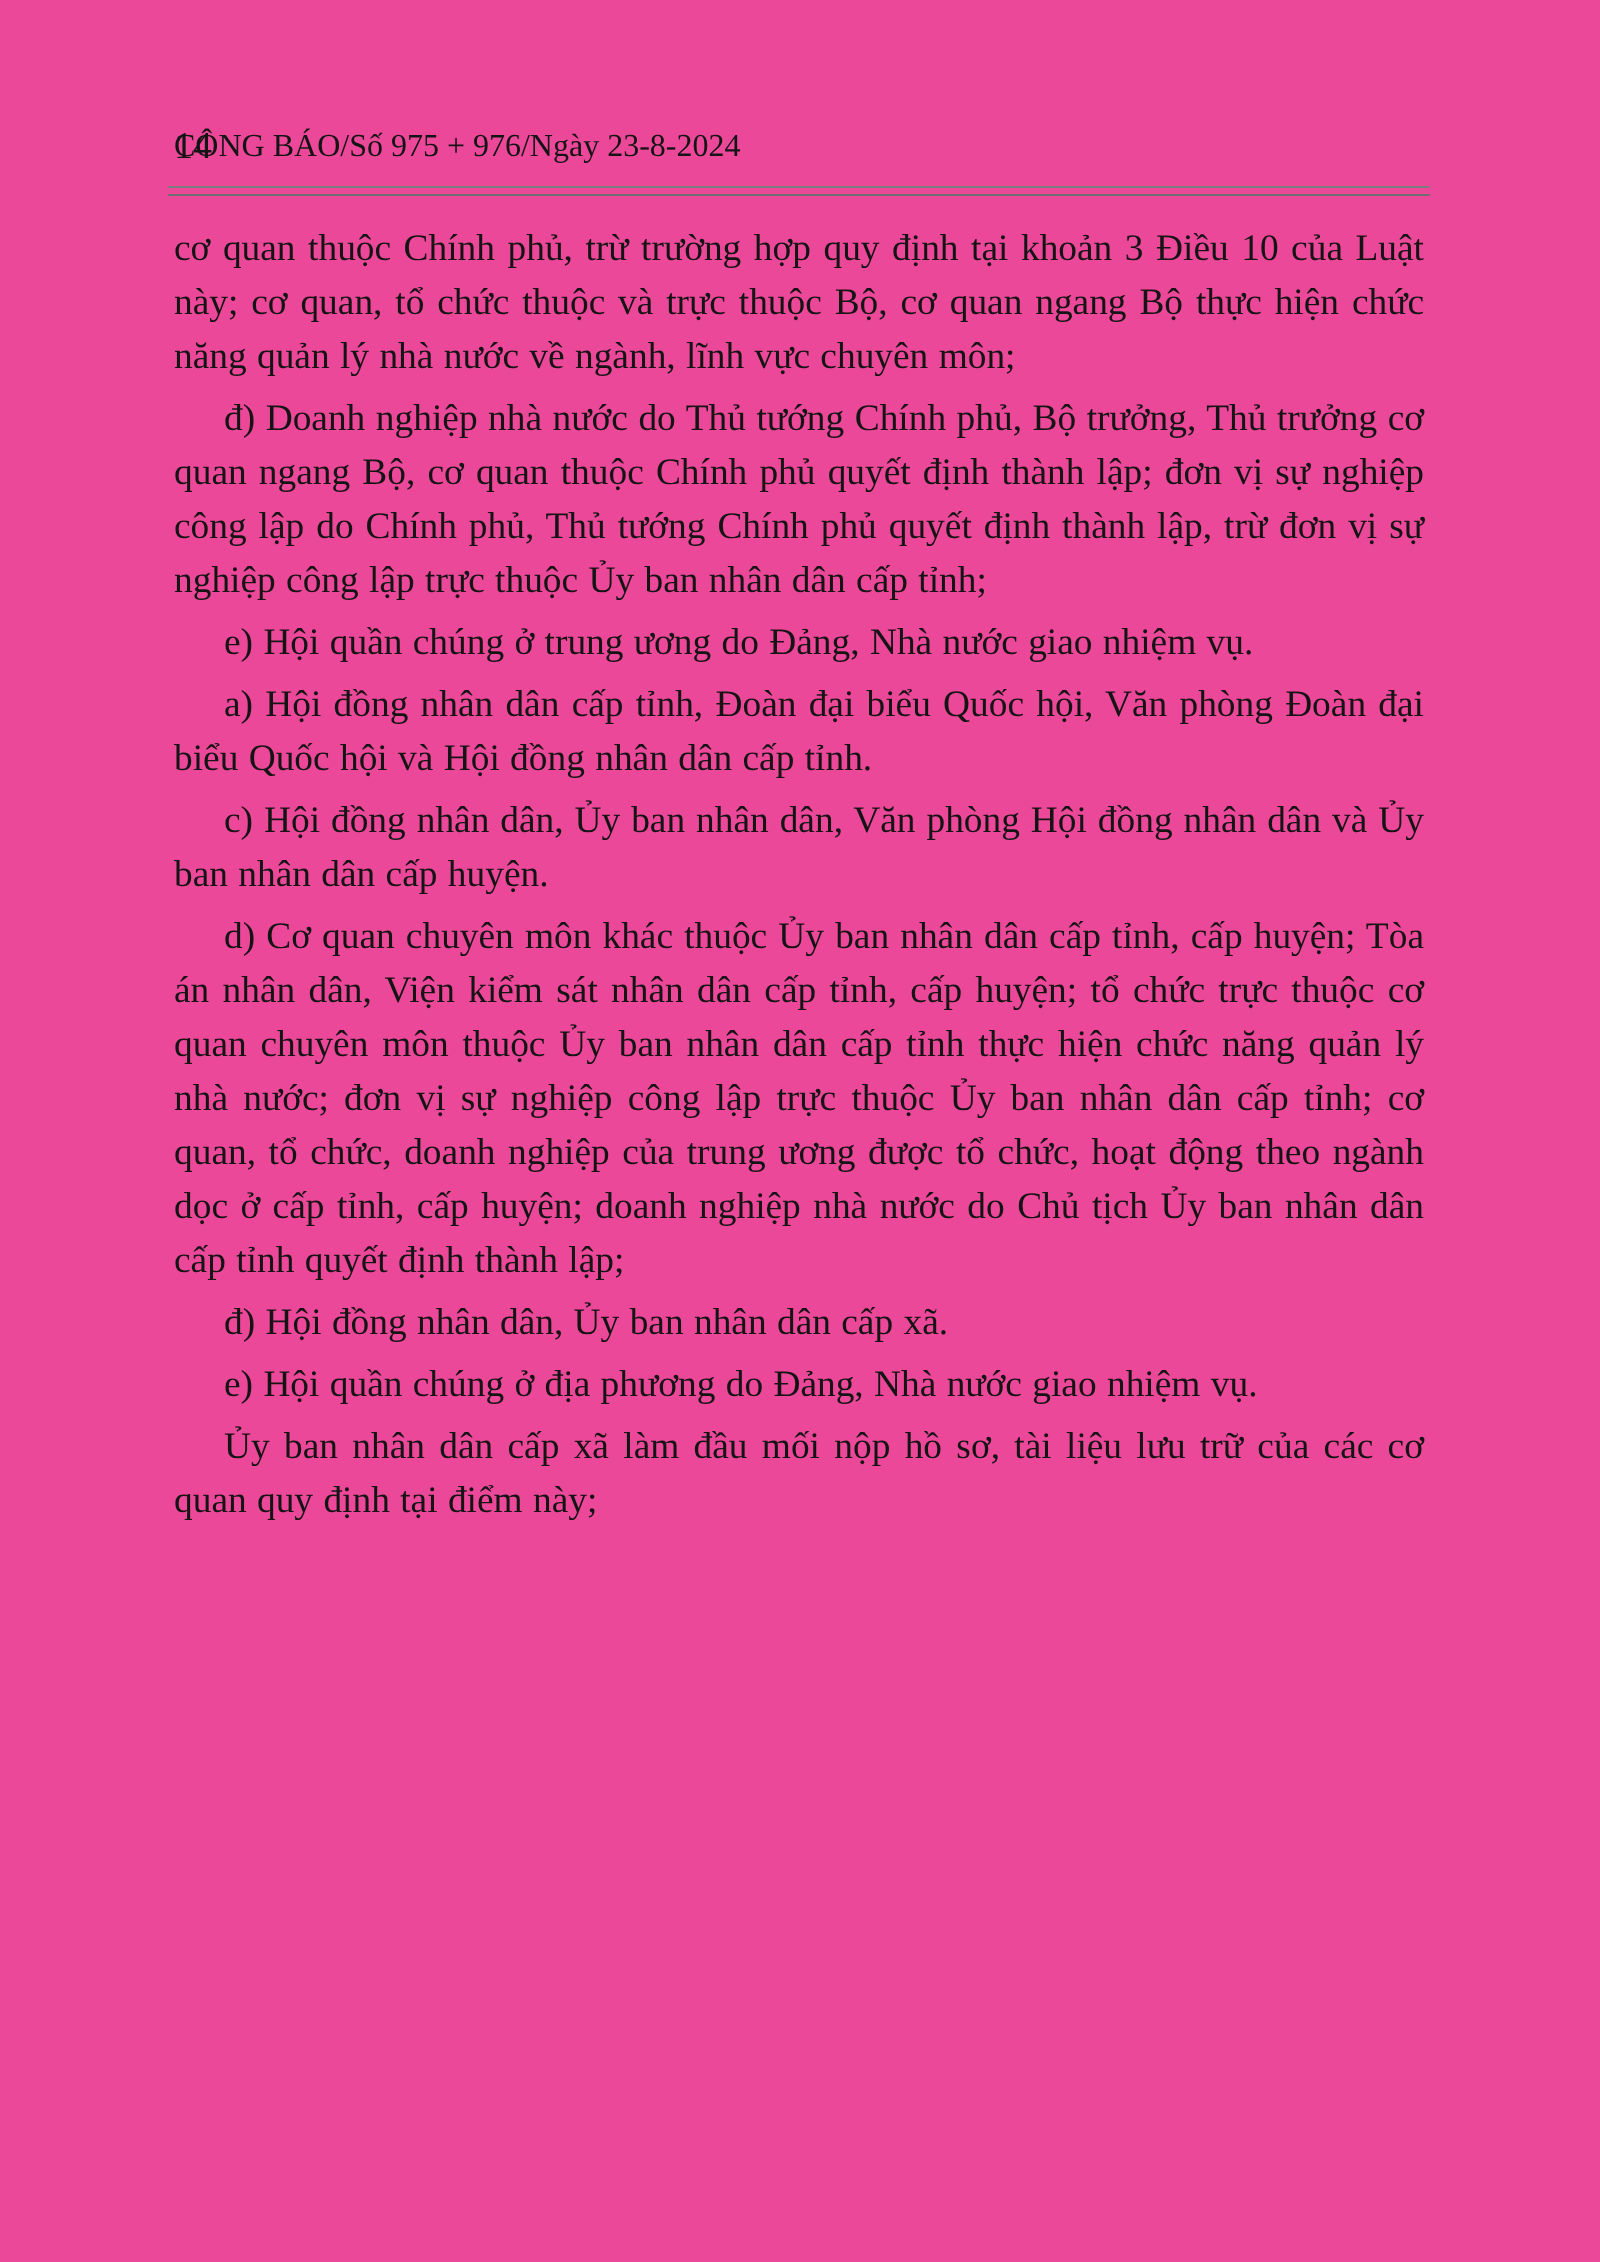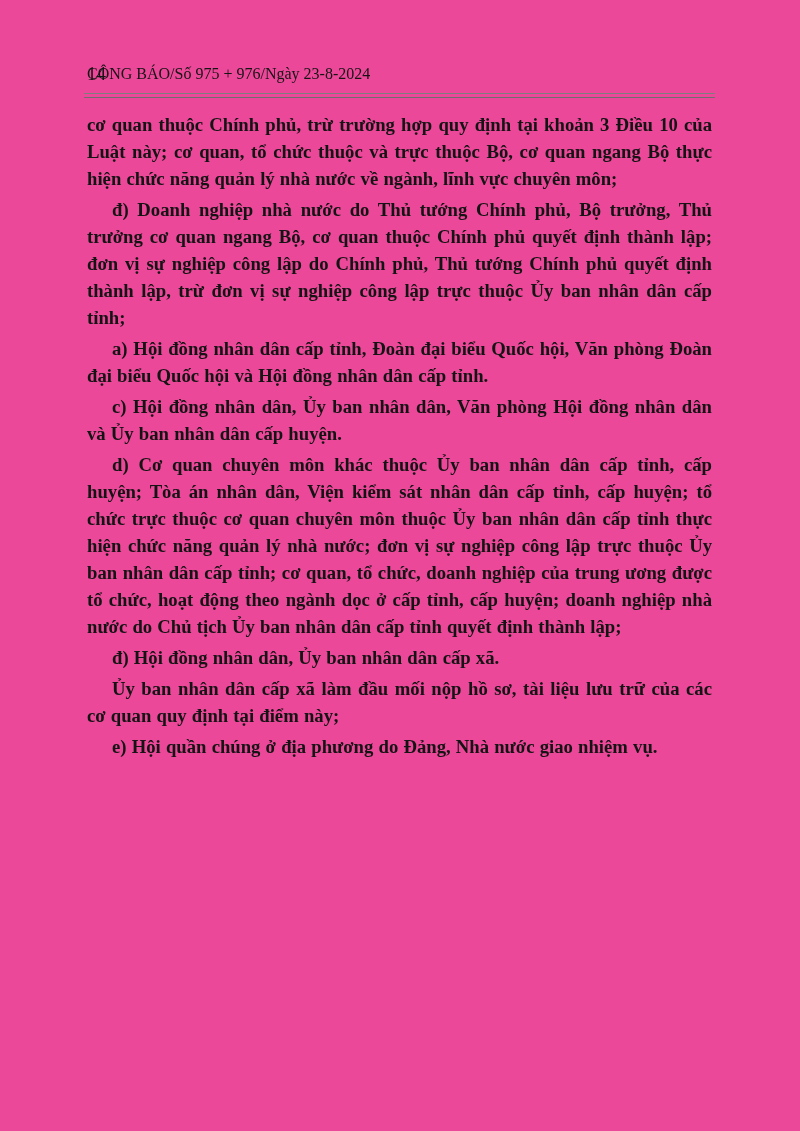--- a/index.html
+++ b/index.html
@@ -46,38 +46,38 @@
   .content {
     padding: 13px 88px 0 87px;
     font-size: 18.7px;
     line-height: 27px;
     text-align: justify;
   }
   .content p {
     margin: 0 0 4px 0;
     text-indent: 25px;
     word-spacing: 0.5px;
-    font-weight: bold;
   }
   .content p.no-indent {
     text-indent: 0;
   }
 </style>
 </head>
 <body>
 
 <div class="page">
   <header class="page-header">
     <span class="page-number">14</span>
     <span class="header-title">CÔNG BÁO/Số 975 + 976/Ngày 23-8-2024</span>
   </header>
   <div class="header-rule"></div>
   <main class="content" id="content">
       <p class="no-indent">cơ quan thuộc Chính phủ, trừ trường hợp quy định tại khoản 3 Điều 10 của Luật này; cơ quan, tổ chức thuộc và trực thuộc Bộ, cơ quan ngang Bộ thực hiện chức năng quản lý nhà nước về ngành, lĩnh vực chuyên môn;</p>
       <p>đ) Doanh nghiệp nhà nước do Thủ tướng Chính phủ, Bộ trưởng, Thủ trưởng cơ quan ngang Bộ, cơ quan thuộc Chính phủ quyết định thành lập; đơn vị sự nghiệp công lập do Chính phủ, Thủ tướng Chính phủ quyết định thành lập, trừ đơn vị sự nghiệp công lập trực thuộc Ủy ban nhân dân cấp tỉnh;</p>
+      <p>e) Hội quần chúng ở trung ương do Đảng, Nhà nước giao nhiệm vụ.</p>
       <p>a) Hội đồng nhân dân cấp tỉnh, Đoàn đại biểu Quốc hội, Văn phòng Đoàn đại biểu Quốc hội và Hội đồng nhân dân cấp tỉnh.</p>
       <p>c) Hội đồng nhân dân, Ủy ban nhân dân, Văn phòng Hội đồng nhân dân và Ủy ban nhân dân cấp huyện.</p>
       <p>d) Cơ quan chuyên môn khác thuộc Ủy ban nhân dân cấp tỉnh, cấp huyện; Tòa án nhân dân, Viện kiểm sát nhân dân cấp tỉnh, cấp huyện; tổ chức trực thuộc cơ quan chuyên môn thuộc Ủy ban nhân dân cấp tỉnh thực hiện chức năng quản lý nhà nước; đơn vị sự nghiệp công lập trực thuộc Ủy ban nhân dân cấp tỉnh; cơ quan, tổ chức, doanh nghiệp của trung ương được tổ chức, hoạt động theo ngành dọc ở cấp tỉnh, cấp huyện; doanh nghiệp nhà nước do Chủ tịch Ủy ban nhân dân cấp tỉnh quyết định thành lập;</p>
       <p>đ) Hội đồng nhân dân, Ủy ban nhân dân cấp xã.</p>
+      <p>e) Hội quần chúng ở địa phương do Đảng, Nhà nước giao nhiệm vụ.</p>
       <p>Ủy ban nhân dân cấp xã làm đầu mối nộp hồ sơ, tài liệu lưu trữ của các cơ quan quy định tại điểm này;</p>
-      <p>e) Hội quần chúng ở địa phương do Đảng, Nhà nước giao nhiệm vụ.</p>
     </main>
 </div>
 
 </body></html>

